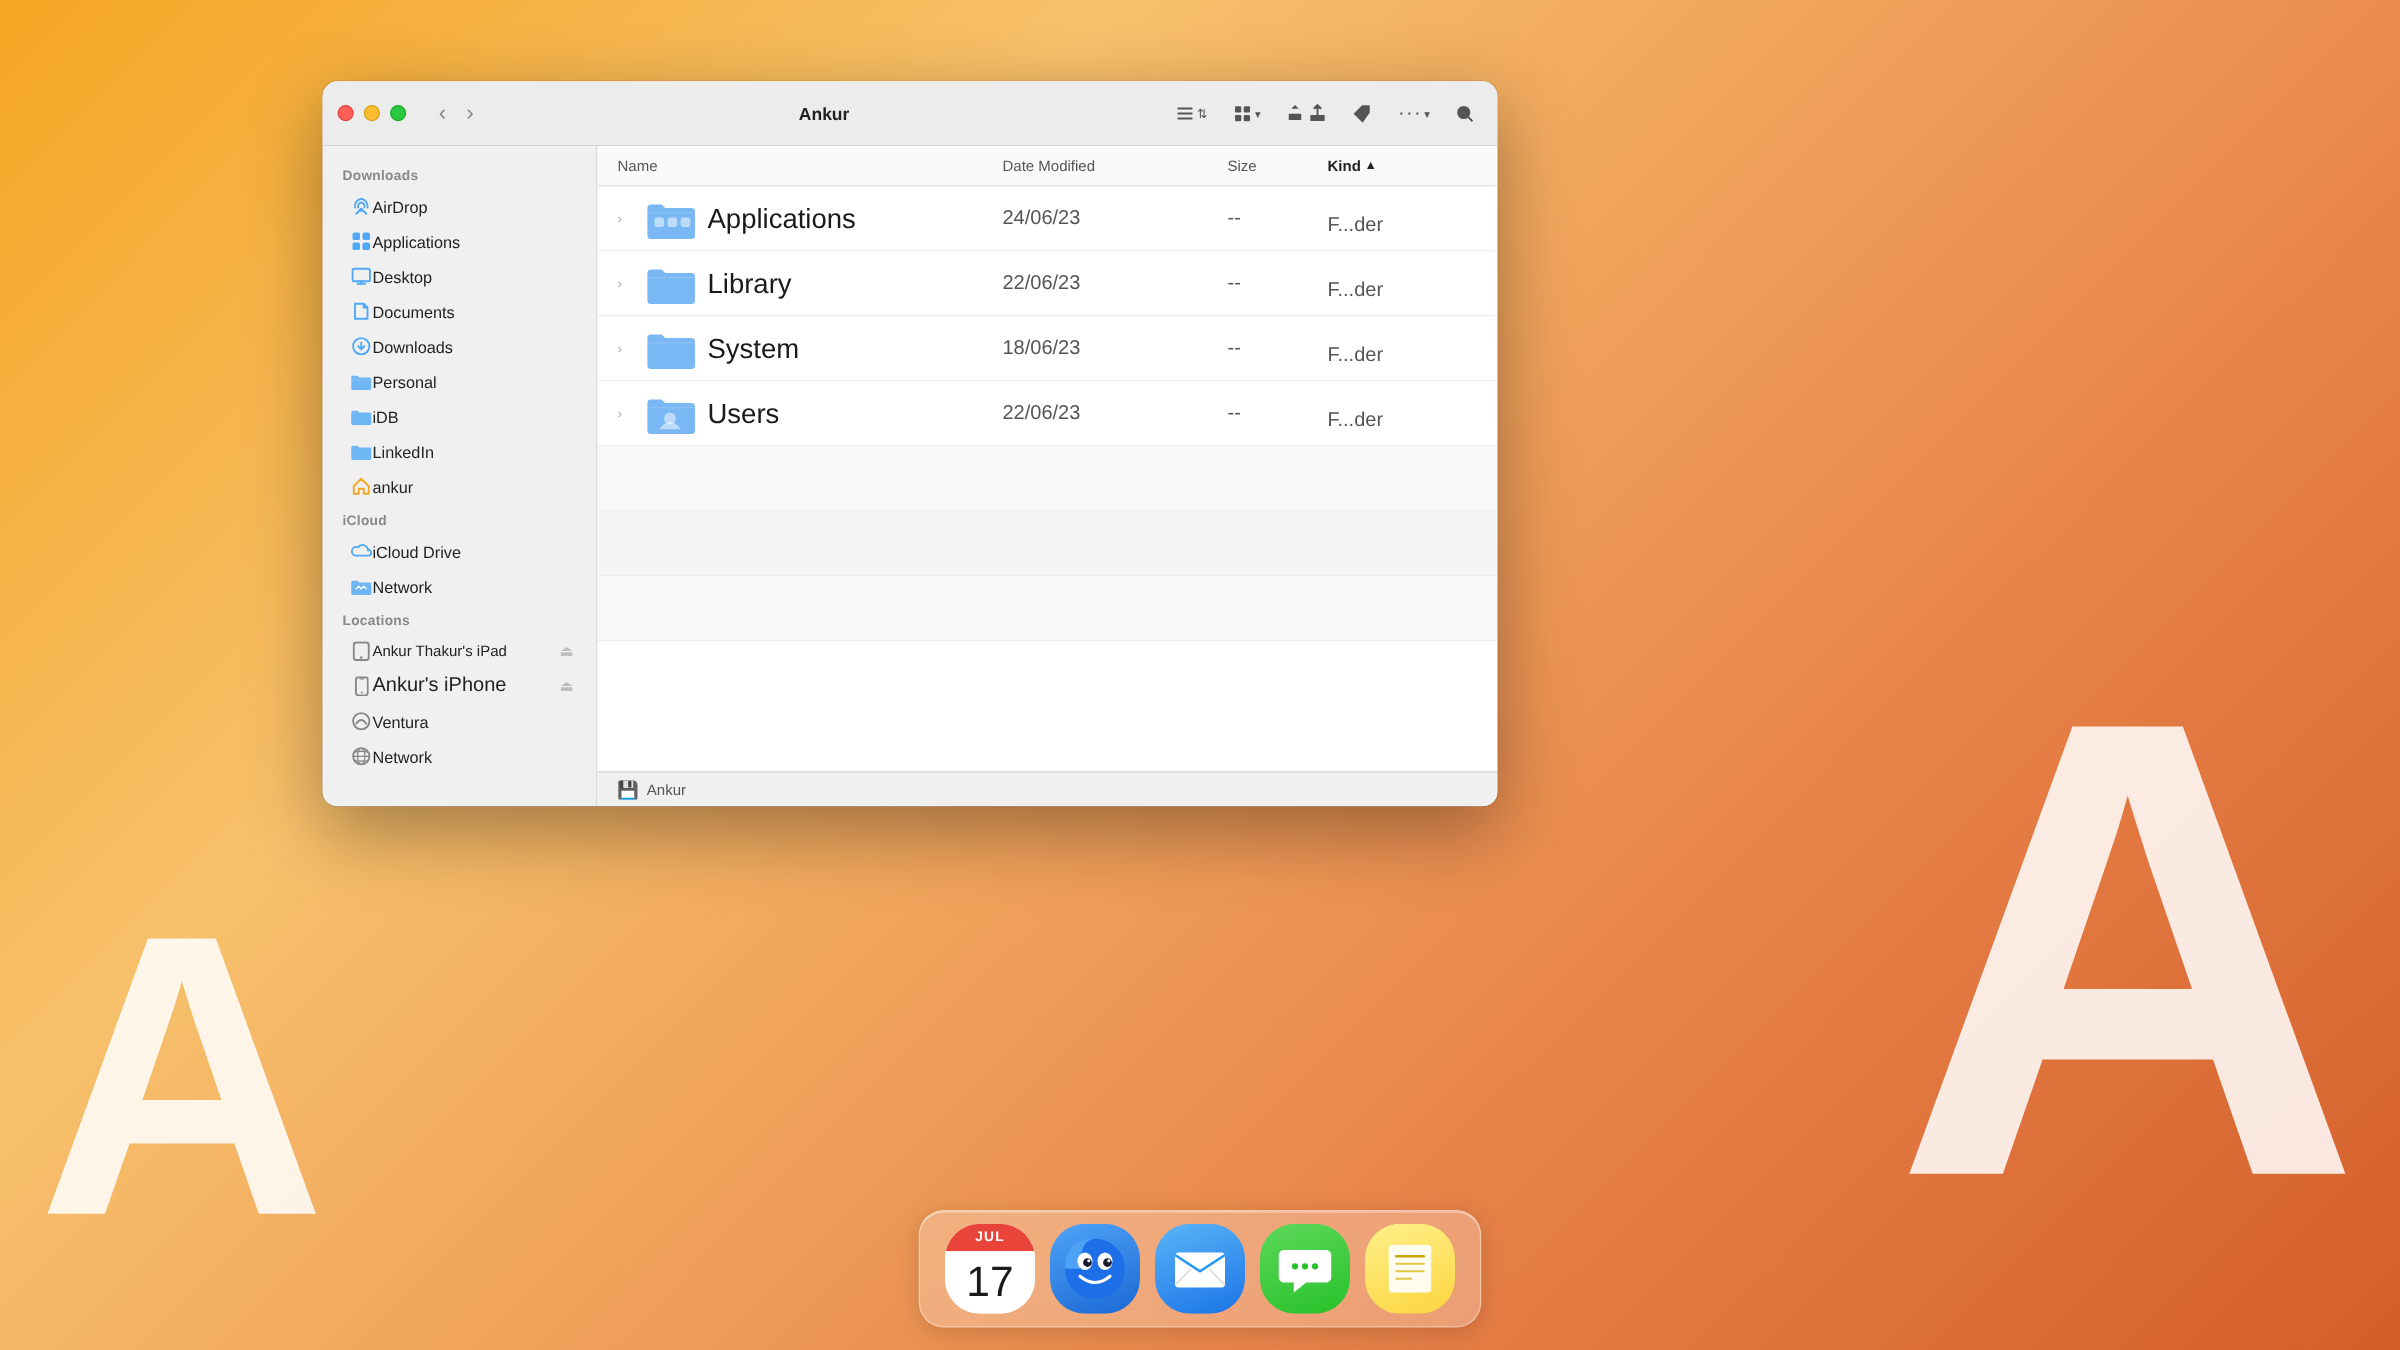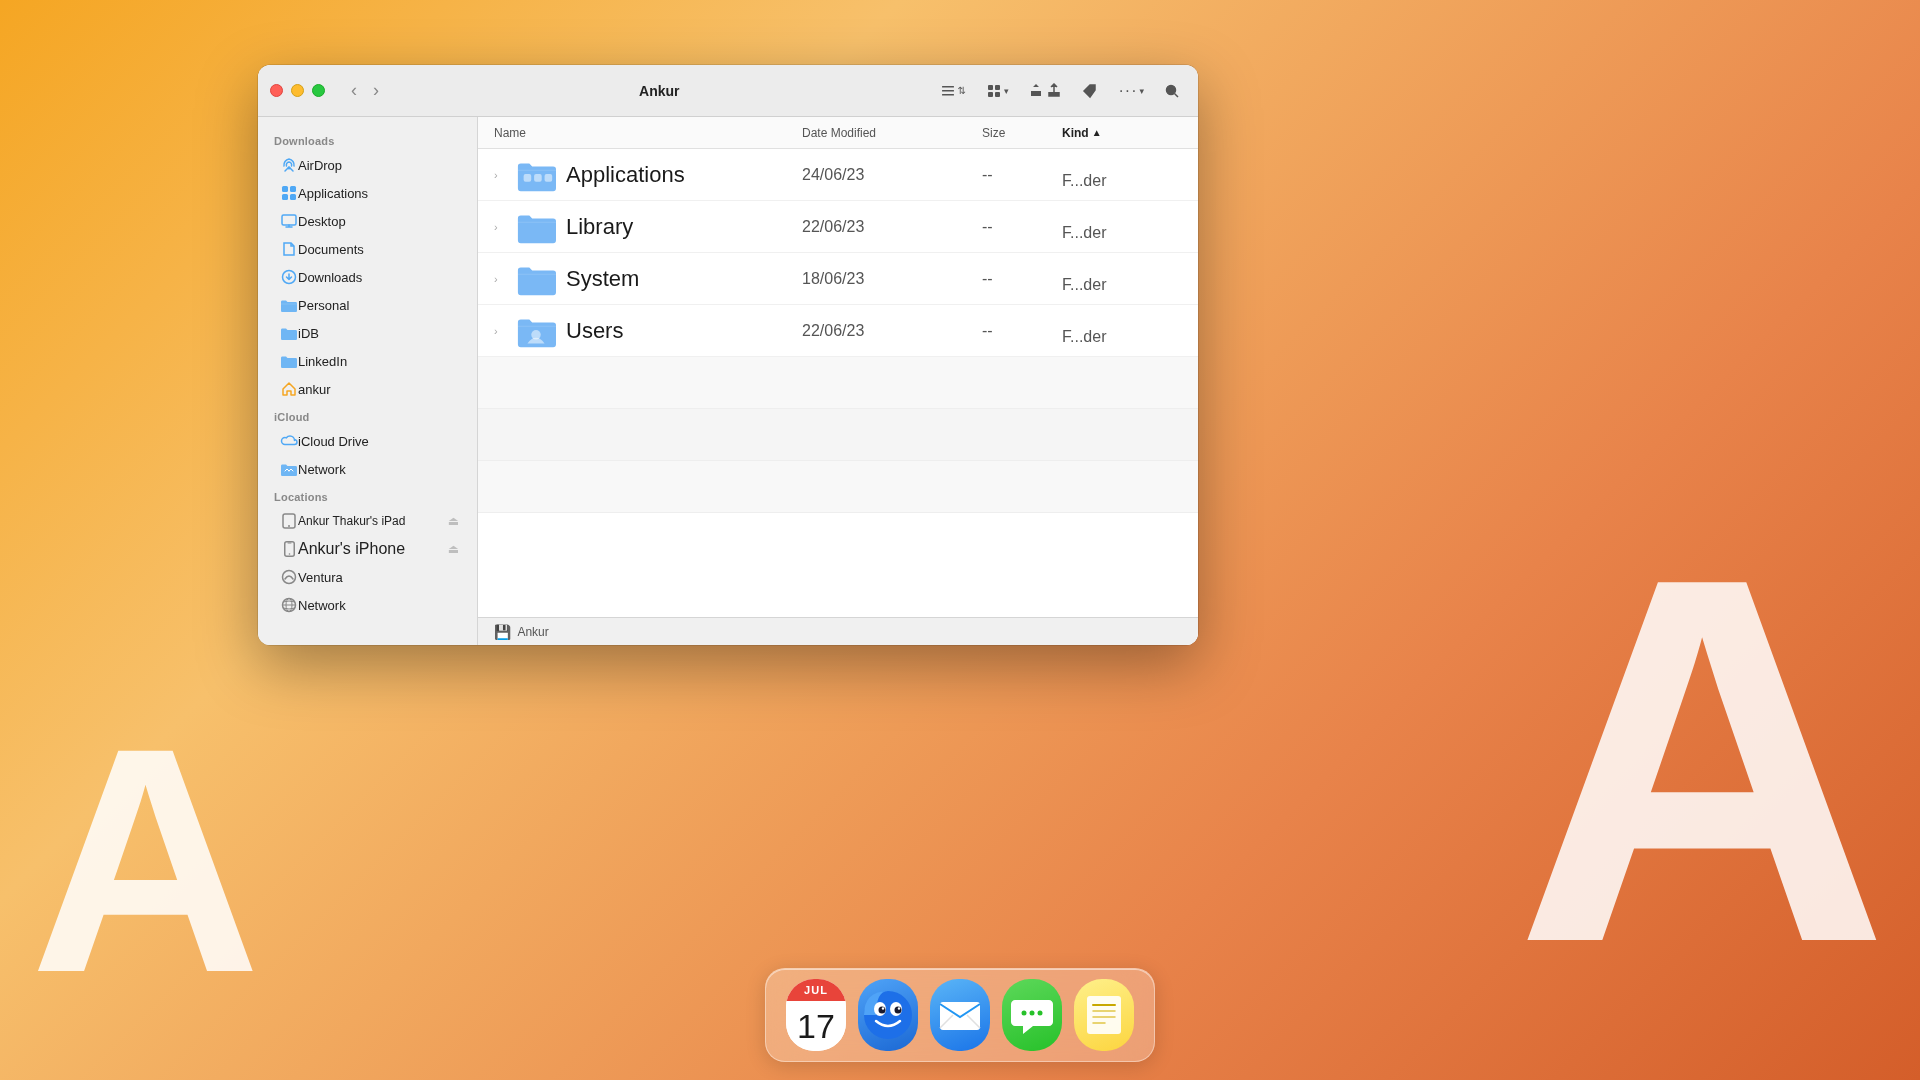--- a/index.html
+++ b/index.html
@@ -303,21 +303,21 @@
       gap: 12px;
       background: rgba(255,255,255,0.25);
       backdrop-filter: blur(20px);
       border-radius: 20px;
       padding: 10px 20px;
       border: 1px solid rgba(255,255,255,0.4);
       box-shadow: 0 4px 20px rgba(0,0,0,0.15), inset 0 1px 0 rgba(255,255,255,0.5);
     }
 
     .dock-icon {
-      width: 60px;
+      width: 72px;
       height: 72px;
       border-radius: 28px;
       cursor: pointer;
       transition: transform 0.1s;
       display: flex;
       align-items: center;
       justify-content: center;
       overflow: hidden;
       flex-shrink: 0;
     }

